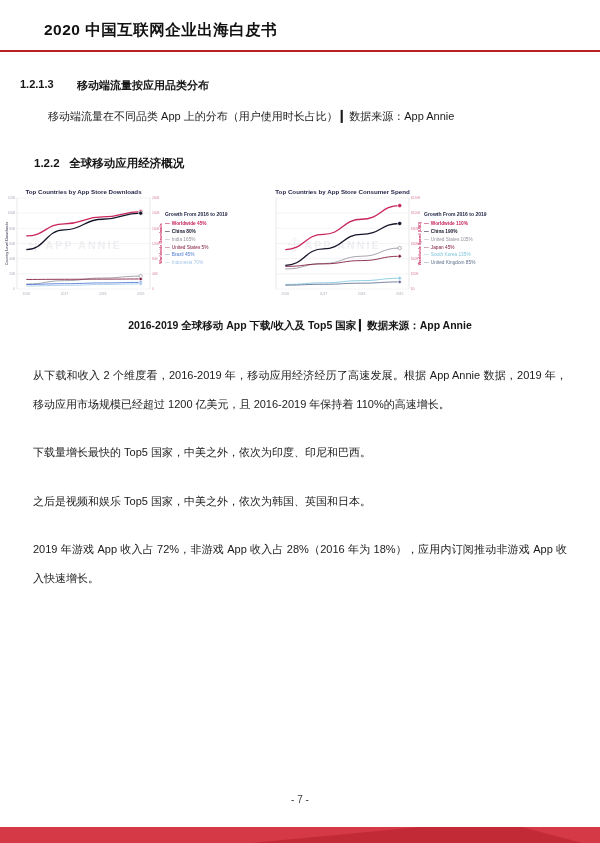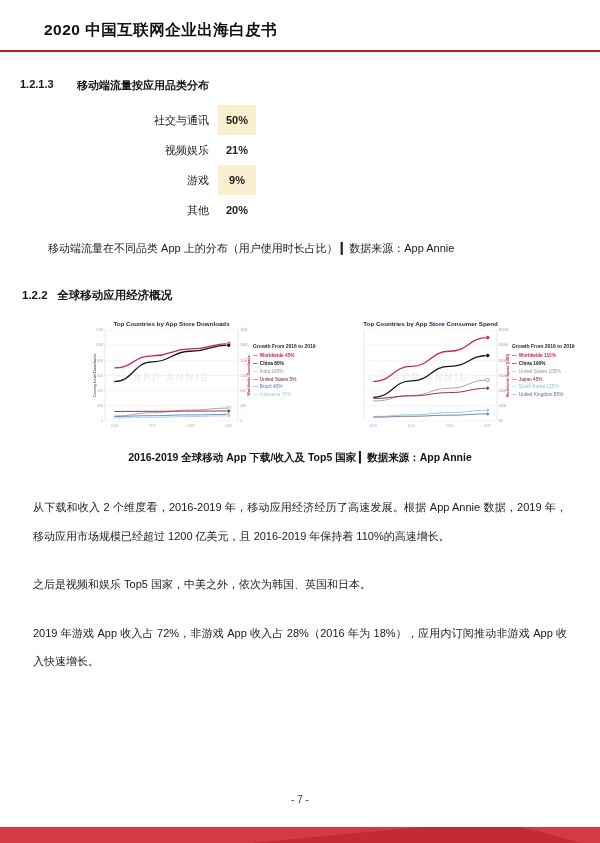--- a/index.html
+++ b/index.html
@@ -6,36 +6,36 @@
   .page{
     position:relative;width:600px;height:843px;margin:0 auto;background:#ffffff;
     font-family:"Liberation Sans","DejaVu Sans",sans-serif;color:#1b1b1b;overflow:hidden;
   }
   
   .header{padding:20px 30px 9px 44px;border-bottom:2.5px solid var(--accent,#b82025);}
   .header-title{font-size:15.5px;font-weight:bold;letter-spacing:.5px;color:#111;}
   
   .section-row{display:flex;margin:26px 0 0 20px;font-size:11px;font-weight:bold;color:#151515;}
   .section-num{width:57px;flex:none;}
-  .section-row2{margin:26px 0 0 22px;font-size:11.5px;font-weight:bold;color:#151515;}
+  .section-row2{margin:26px 0 0 34px;font-size:11.5px;font-weight:bold;color:#151515;}
   
   .cat-table{margin:12px 0 0 117px;width:140px;}
   .cat-row{display:flex;align-items:center;height:30px;}
   .cat-label{width:92px;text-align:right;font-size:11px;padding-right:9px;flex:none;}
   .cat-value{width:38px;height:30px;display:flex;align-items:center;justify-content:center;
              font-size:11px;font-weight:bold;}
   .cat-value.hl{background:var(--hl,#faefce);}
   
   .caption{margin:9px 33px 0 33px;font-size:11px;line-height:28px;text-indent:15px;white-space:nowrap;}
   .para{margin:14px 33px 0 33px;font-size:11px;line-height:28.5px;text-align:justify;}
   .para.tight{margin-top:10px;}
   .obs-head{margin:25px 33px 0 33px;font-size:11px;font-weight:bold;
             text-decoration:underline;text-underline-offset:3px;}
   
-  .charts-row{display:flex;justify-content:flex-end;gap:10px;margin-top:16px;padding-left:4px;margin-left:36px;}
+  .charts-row{display:flex;justify-content:flex-start;gap:10px;margin-top:16px;padding-left:4px;}
   .chart-group{display:flex;align-items:center;}
   .chart-svg{display:block;}
   .chart-legend{width:88px;height:76px;overflow:visible;margin-left:1px;margin-top:4px;}
   .legend-inner{transform:scale(.5);transform-origin:0 0;width:176px;}
   .legend-title{font-size:10px;font-weight:bold;color:#1f2144;margin-bottom:8px;white-space:nowrap;}
   .legend-item{font-size:9.5px;margin:4.5px 0;white-space:nowrap;}
   .lg-dash{margin-right:4px;}
   .chart-caption{margin-top:12px;text-align:center;font-size:10.5px;font-weight:bold;color:#151515;}
   
   .page-number{position:absolute;left:0;right:0;bottom:38px;text-align:center;font-size:10px;color:#3a3a3a;}
@@ -50,38 +50,20 @@
 
   <div class="header">
     <div class="header-title">2020 中国互联网企业出海白皮书</div>
   </div>
 
   <div class="section-row">
     <span class="section-num">1.2.1.3</span>
     <span>移动端流量按应用品类分布</span>
   </div>
 
-  <div class="cat-table">
-    <div class="cat-row">
-      <div class="cat-label">社交与通讯</div>
-      <div class="cat-value hl">50%</div>
-    </div>
-    <div class="cat-row">
-      <div class="cat-label">视频娱乐</div>
-      <div class="cat-value">21%</div>
-    </div>
-    <div class="cat-row">
-      <div class="cat-label">游戏</div>
-      <div class="cat-value hl">9%</div>
-    </div>
-    <div class="cat-row">
-      <div class="cat-label">其他</div>
-      <div class="cat-value">20%</div>
-    </div>
-  </div>
 
   <div class="caption">移动端流量在不同品类 App 上的分布（用户使用时长占比） ▎数据来源：App Annie</div>
 
 
   <div class="section-row2">
     <span>1.2.2</span>
     <span>&nbsp;</span>
     <span>全球移动应用经济概况</span>
   </div>
 
@@ -198,20 +180,21 @@
             <div class="legend-item" style="color: rgb(127, 197, 222);"><span class="lg-dash">—</span><span>South Korea 135%</span></div>
             <div class="legend-item" style="color: rgb(94, 110, 143);"><span class="lg-dash">—</span><span>United Kingdom 85%</span></div>
           </div>
       </div>
     </div>
   </div>
 
   <div class="chart-caption">2016-2019 全球移动 App 下载/收入及 Top5 国家 ▎数据来源：App Annie</div>
 
   <p class="para" style="margin-top:28px;">从下载和收入 2 个维度看，2016-2019 年，移动应用经济经历了高速发展。根据 App Annie 数据，2019 年，移动应用市场规模已经超过 1200 亿美元，且 2016-2019 年保持着 110%的高速增长。</p>
+  <p class="para" style="margin-top:20px;">下载量增长最快的 Top5 国家，中美之外，依次为印度、印尼和巴西。</p>
   <p class="para" style="margin-top:20px;">之后是视频和娱乐 Top5 国家，中美之外，依次为韩国、英国和日本。</p>
   <p class="para" style="margin-top:20px;">2019 年游戏 App 收入占 72%，非游戏 App 收入占 28%（2016 年为 18%），应用内订阅推动非游戏 App 收入快速增长。</p>
 
   <div class="page-number">- 7 -</div>
   <div class="footer-band">
     <div class="footer-band-dark"></div>
   </div>
 
 </div>
 

